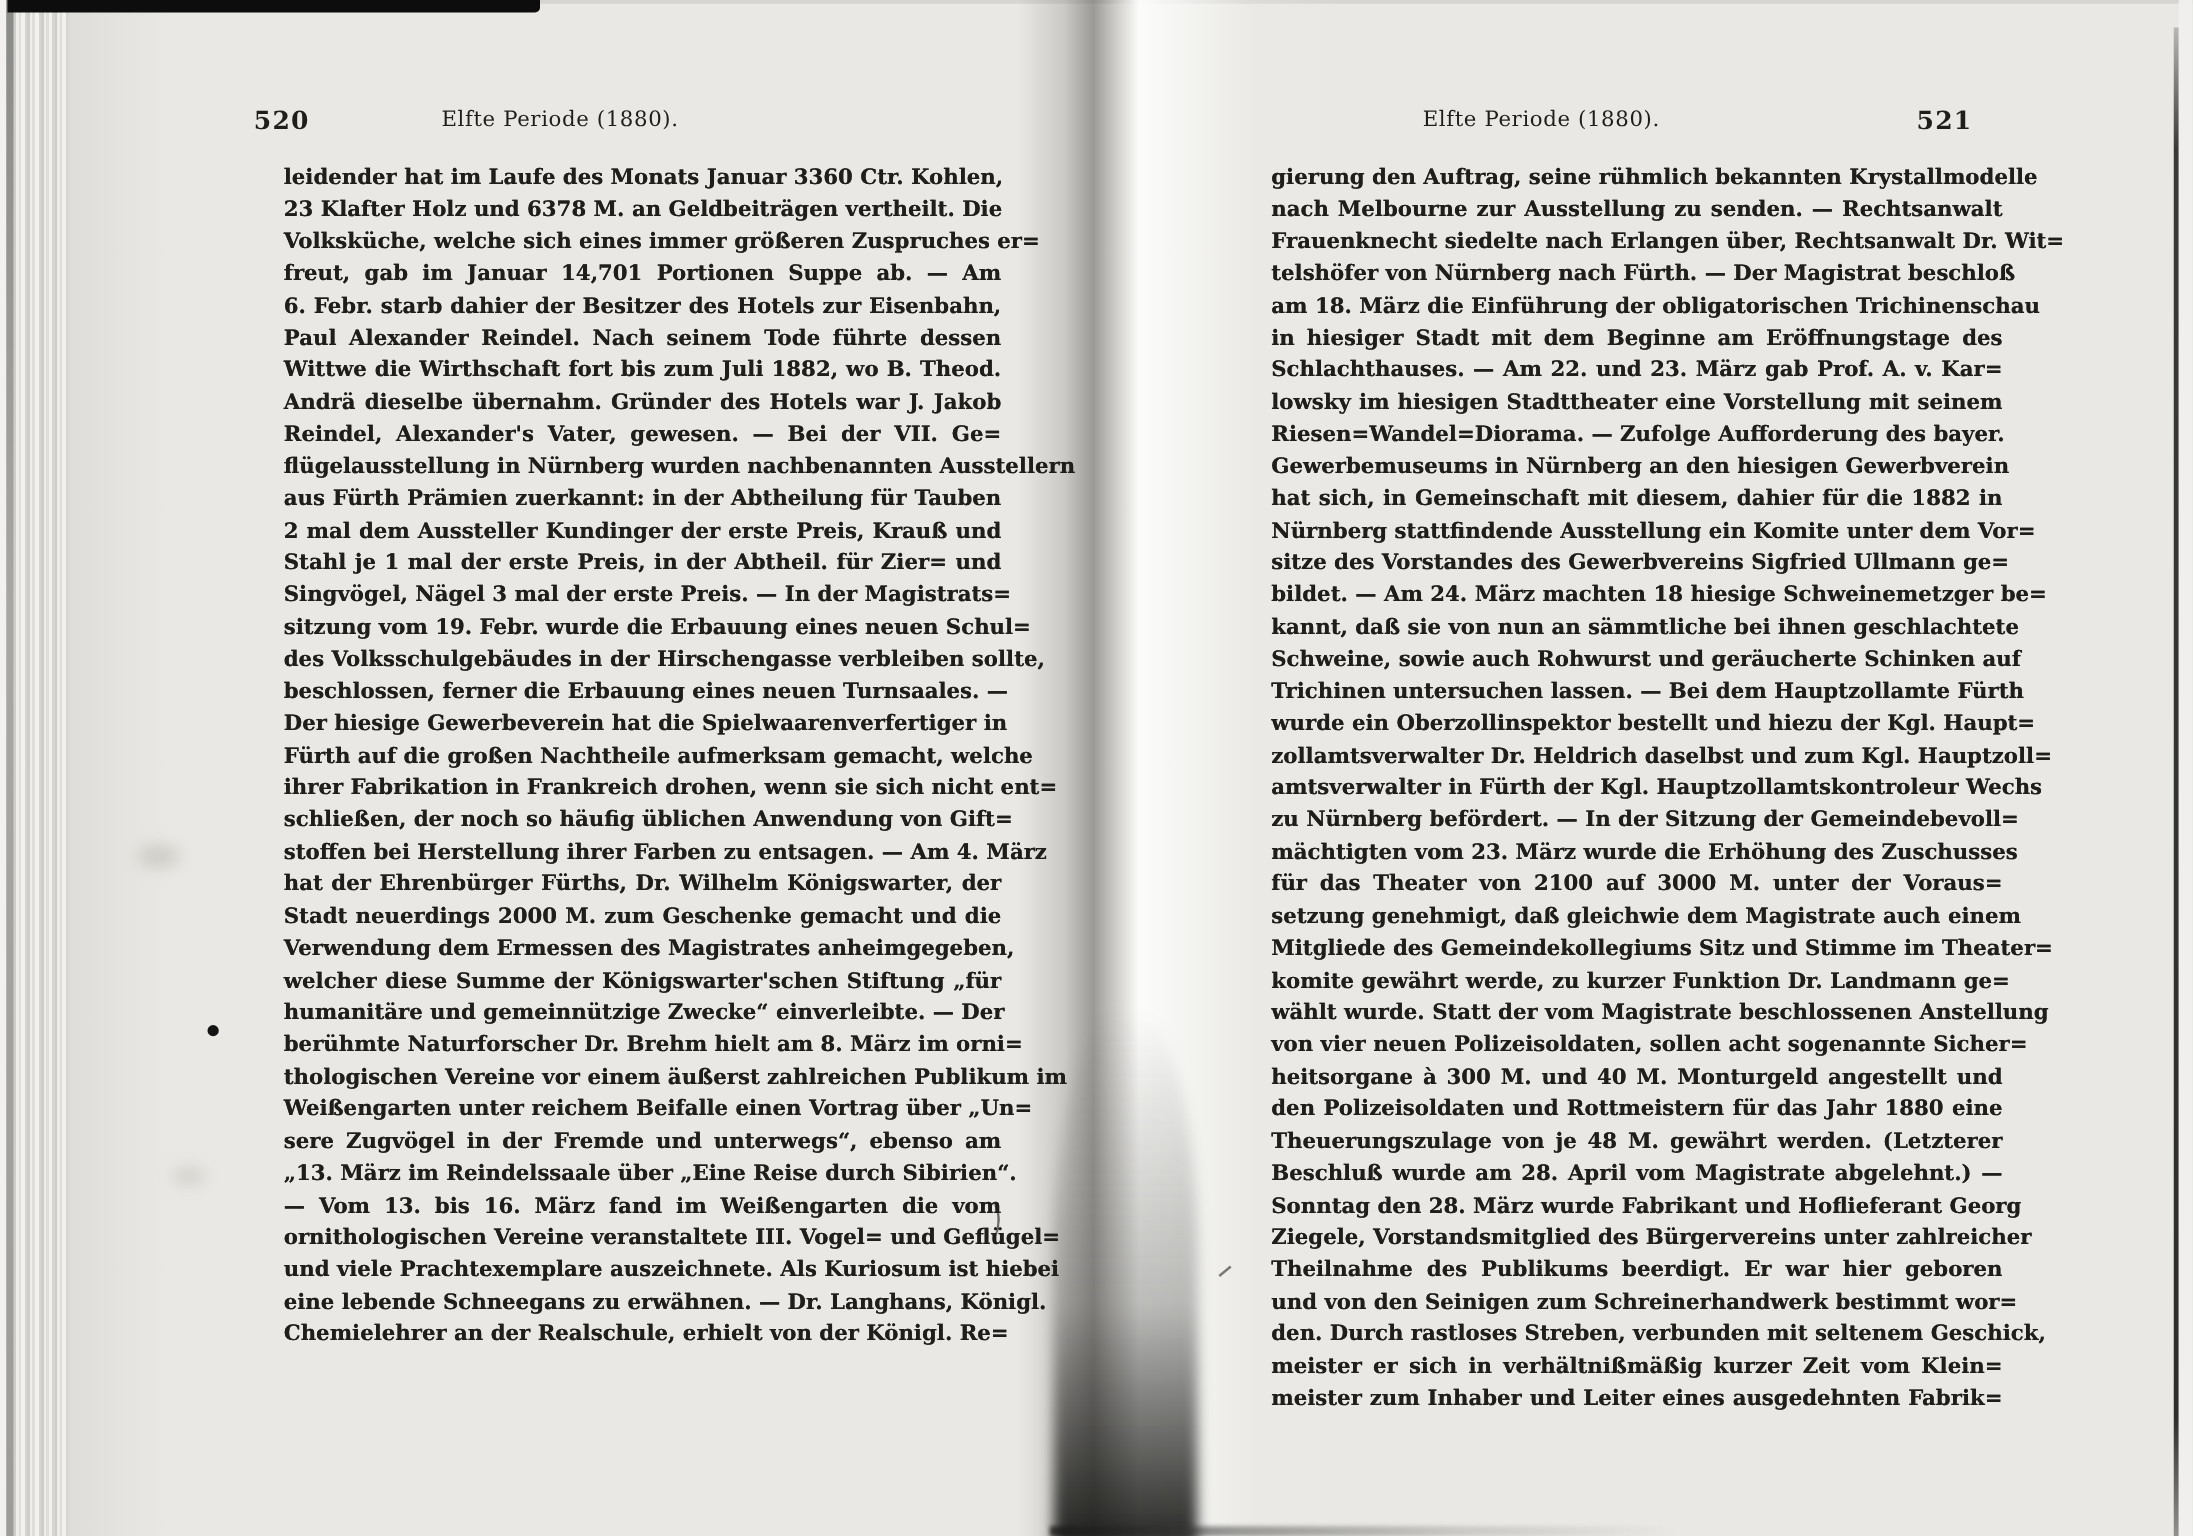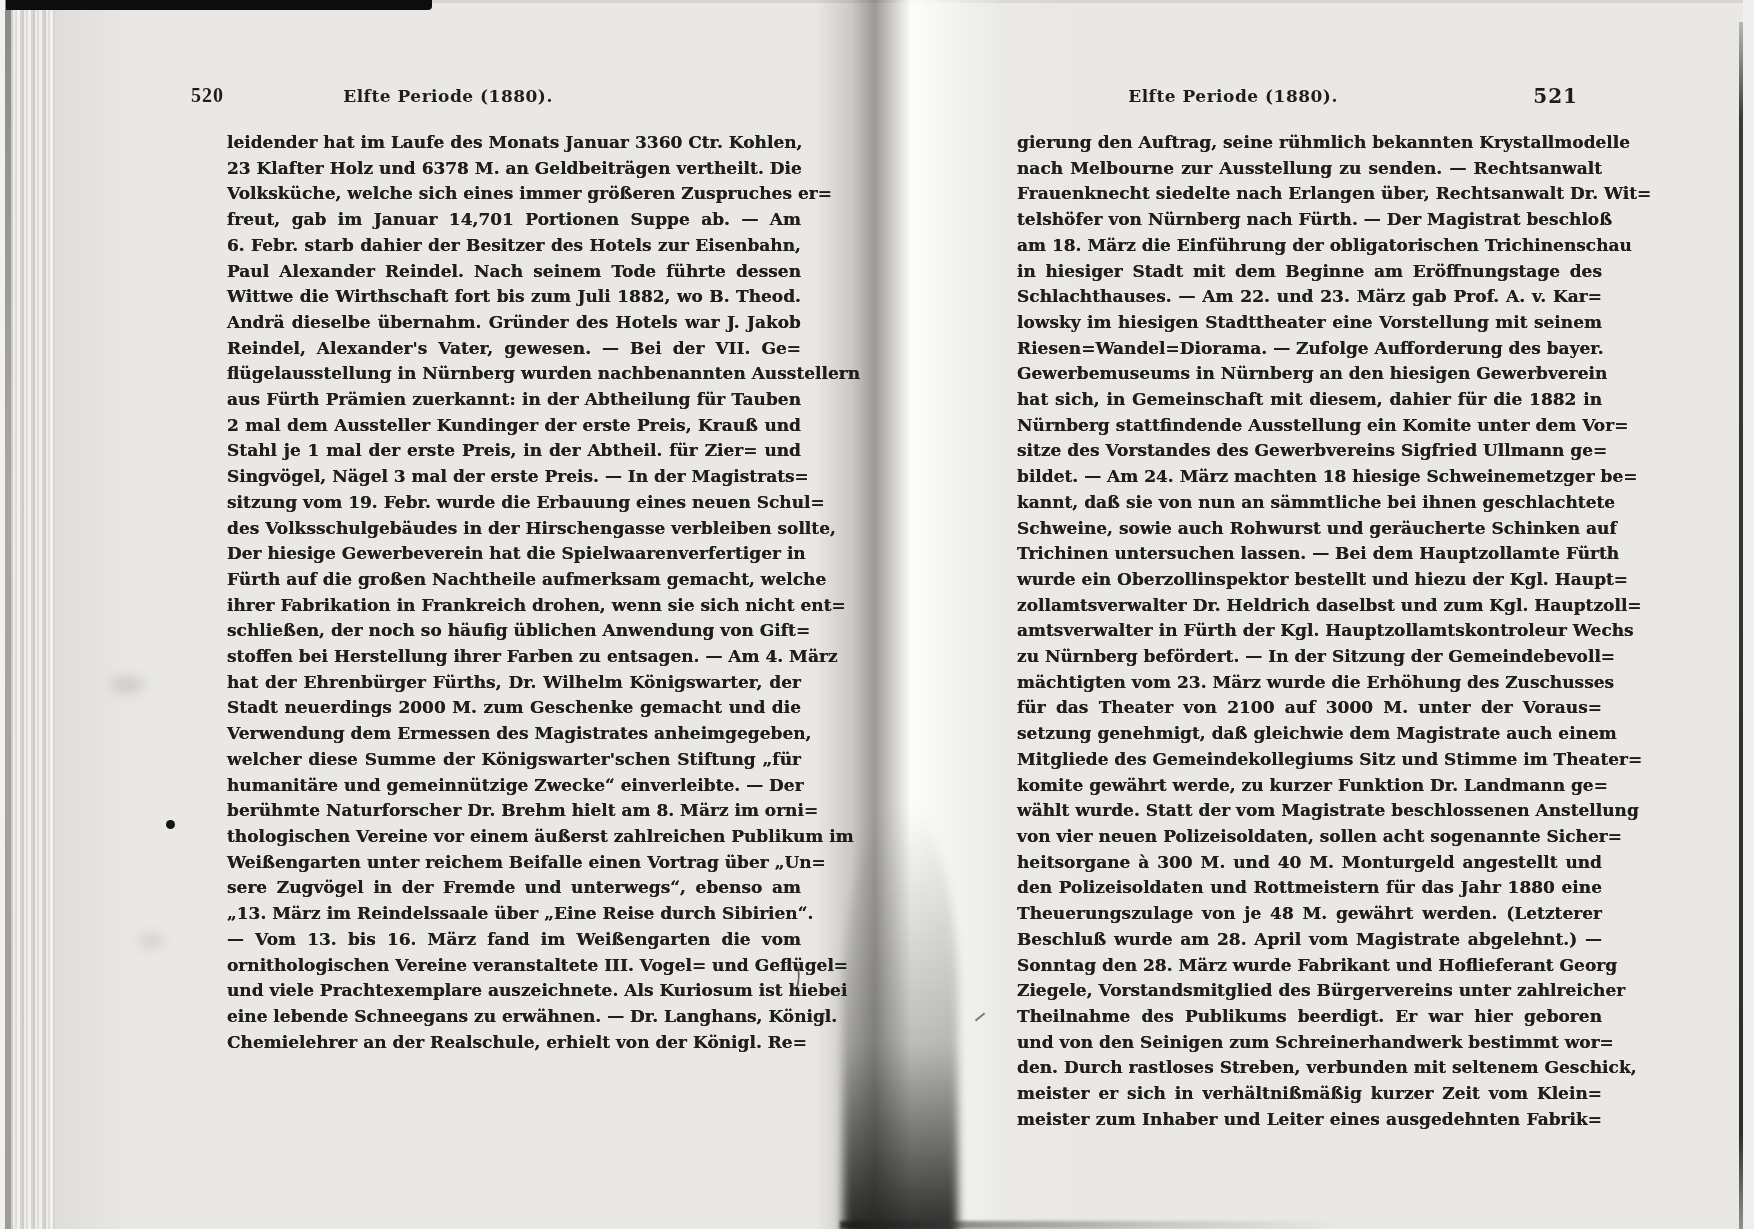--- a/index.html
+++ b/index.html
@@ -41,25 +41,25 @@
   .margin-dot{left:166px;top:820px;width:9px;height:9px;border-radius:50%;background:#141412;}
   .pen-slash{left:974px;top:1016px;width:12px;height:2px;background:#7a7873;transform:rotate(-40deg);}
   .pen-curve{left:786px;top:962px;width:12px;height:28px;border-right:2px solid #4d4b48;
     border-top:1px solid rgba(77,75,72,.6);border-radius:0 60% 40% 0;transform:rotate(6deg);opacity:.8;}
   .stain{border-radius:50%;filter:blur(6px);}
   .stain-a{left:110px;top:676px;width:34px;height:18px;background:rgba(150,145,135,0.30);}
   .stain-b{left:138px;top:934px;width:26px;height:14px;background:rgba(150,145,135,0.25);}
   
   .ink{color:#201e1b;}
   .pagenum{font-size:20px;font-weight:bold;letter-spacing:1px;}
-  .running-head{font-size:17px;font-weight:bold;text-align:center;letter-spacing:.5px;}
+  .running-head{font-size:17px;font-weight:normal;text-align:center;letter-spacing:.5px;}
   .textblock{font-size:17px;font-weight:bold;line-height:25.7px;
     text-shadow:0 0 .4px rgba(32,30,27,.85);margin-left:24px;}
   .tline{text-align:justify;text-align-last:justify;white-space:nowrap;overflow:visible;}
-  .lp-num{left:191px;top:84px;font-family:Liberation Serif, serif;}
+  .lp-num{left:203px;top:84px;}
   .lp-head{left:203px;top:86px;width:490px;}
   .lp-text{left:203px;top:130px;width:574px;}
   .rp-head{left:993px;top:86px;width:480px;}
   .rp-num{left:993px;top:84px;width:585px;text-align:right;}
   .rp-text{left:993px;top:130px;width:585px;}
 </style>
 </head>
 <body>
 
 <div class="abs top-hairline"></div>
@@ -91,20 +91,21 @@
     <div class="tline">Wittwe die Wirthschaft fort bis zum Juli 1882, wo B. Theod.</div>
     <div class="tline">Andrä dieselbe übernahm. Gründer des Hotels war J. Jakob</div>
     <div class="tline">Reindel, Alexander's Vater, gewesen. — Bei der VII. Ge=</div>
     <div class="tline">flügelausstellung in Nürnberg wurden nachbenannten Ausstellern</div>
     <div class="tline">aus Fürth Prämien zuerkannt: in der Abtheilung für Tauben</div>
     <div class="tline">2 mal dem Aussteller Kundinger der erste Preis, Krauß und</div>
     <div class="tline">Stahl je 1 mal der erste Preis, in der Abtheil. für Zier= und</div>
     <div class="tline">Singvögel, Nägel 3 mal der erste Preis. — In der Magistrats=</div>
     <div class="tline">sitzung vom 19. Febr. wurde die Erbauung eines neuen Schul=</div>
     <div class="tline">des Volksschulgebäudes in der Hirschengasse verbleiben sollte,</div>
+    <div class="tline">beschlossen, ferner die Erbauung eines neuen Turnsaales. —</div>
     <div class="tline">Der hiesige Gewerbeverein hat die Spielwaarenverfertiger in</div>
     <div class="tline">Fürth auf die großen Nachtheile aufmerksam gemacht, welche</div>
     <div class="tline">ihrer Fabrikation in Frankreich drohen, wenn sie sich nicht ent=</div>
     <div class="tline">schließen, der noch so häufig üblichen Anwendung von Gift=</div>
     <div class="tline">stoffen bei Herstellung ihrer Farben zu entsagen. — Am 4. März</div>
     <div class="tline">hat der Ehrenbürger Fürths, Dr. Wilhelm Königswarter, der</div>
     <div class="tline">Stadt neuerdings 2000 M. zum Geschenke gemacht und die</div>
     <div class="tline">Verwendung dem Ermessen des Magistrates anheimgegeben,</div>
     <div class="tline">welcher diese Summe der Königswarter'schen Stiftung „für</div>
     <div class="tline">humanitäre und gemeinnützige Zwecke“ einverleibte. — Der</div>

